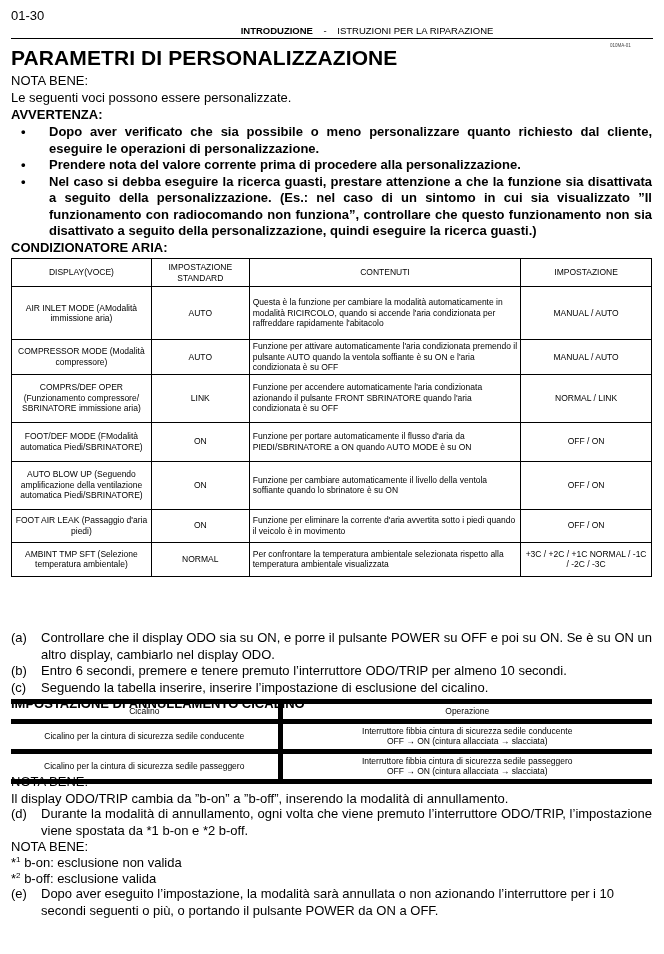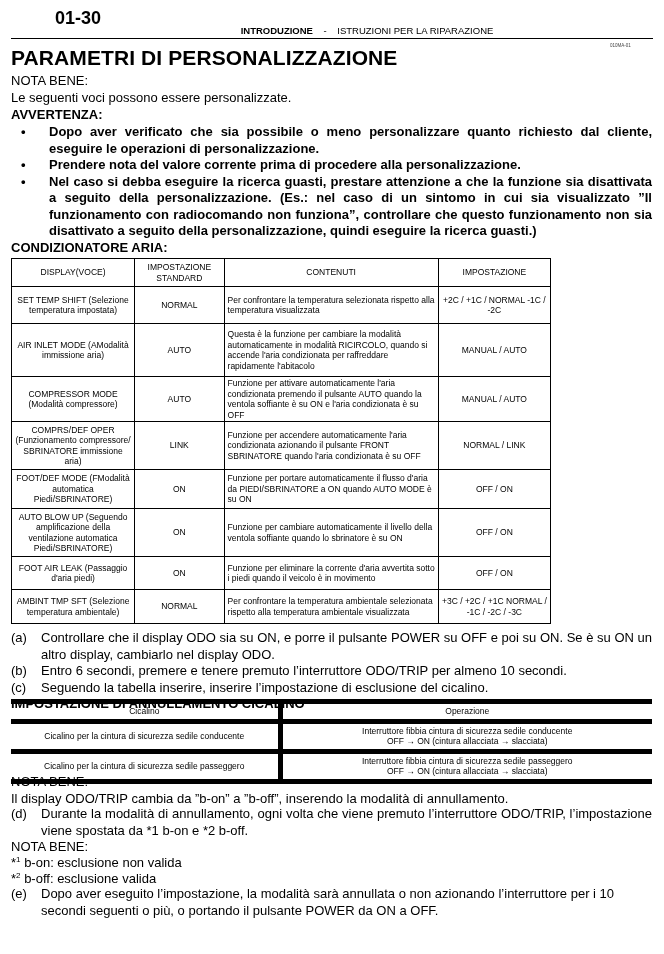--- a/index.html
+++ b/index.html
@@ -1,32 +1,32 @@
 <!DOCTYPE html>
 <html><head>
 <meta charset="utf-8">
 <style>
   html, body { margin:0; padding:0; background:#fff; }
   body { width:664px; height:954px; position:relative; overflow:hidden; color:#000;
          font-family:"Liberation Sans", sans-serif; }
   .abs { position:absolute; }
-  #pagenum { left:11px; top:8px; font-size:18px; font-weight:bold;margin-left:44px; }
+  #pagenum { left:11px; top:8px; font-size:13px; font-weight:normal; }
   #header { left:0; width:664px; top:25px; text-align:center; font-size:9.5px; padding-left:70px; box-sizing:border-box; }
   #header .sec { font-weight:bold; }
   #hrule { left:11px; top:38px; width:642px; height:0; border-top:1.5px solid #000; }
   #code { left:610px; top:43px; font-size:4.5px; color:#444; }
   #title { left:11px; top:46px; font-size:21px; font-weight:bold; letter-spacing:0.1px; }
   .p { position:absolute; left:11px; font-size:13px; line-height:17px; }
   .b { font-weight:bold; }
   .bullet-list { position:absolute; left:11px; width:641px; font-size:13px; line-height:16.5px; font-weight:bold; }
   .bullet { display:flex; }
   .bullet .dot { width:38px; flex:none; padding-left:10px; box-sizing:border-box; }
   .bullet .txt { flex:1; text-align:justify; }
   table { border-collapse:collapse; position:absolute; }
-  #ac-table { left:11px; top:258px; width:540px; font-size:8.5px; line-height:10.5px; }
+  #ac-table { left:11px; top:258px; width:641px; font-size:8.5px; line-height:10.5px; }
   #ac-table td, #ac-table th { border:1px solid #000; padding:1px 3px; font-weight:normal; vertical-align:middle; }
   #ac-table .c { text-align:center; }
   #ac-table .l { text-align:left; }
   .steps { position:absolute; left:11px; width:641px; font-size:13px; line-height:16.5px; }
   .step { display:flex; }
   .step .lbl { width:30px; flex:none; }
   .step .txt { flex:1; text-align:justify; }
   #buz-table { left:11px; top:699px; width:641px; font-size:8.5px; line-height:10.5px; }
   #buz-table td { border:5px solid #000000; text-align:center; padding:2px 3px; vertical-align:middle; }
   #buz-table td.rowlbl { border-left:none; }
@@ -73,26 +73,20 @@
       <col style="width:98px">
       <col style="width:272px">
       <col style="width:131px">
     </colgroup>
   <tbody>
       <tr style="height:28px;">
     <th class="c">DISPLAY(VOCE)</th>
     <th class="c">IMPOSTAZIONE STANDARD</th>
     <th class="c">CONTENUTI</th>
     <th class="c">IMPOSTAZIONE</th>
-  </tr>
-  <tr style="height:37px;">
-    <td class="c">SET TEMP SHIFT (Selezione temperatura impostata)</td>
-    <td class="c">NORMAL</td>
-    <td class="l">Per confrontare la temperatura selezionata rispetto alla temperatura visualizzata</td>
-    <td class="c">+2C / +1C / NORMAL -1C / -2C</td>
   </tr>
   <tr style="height:53px;">
     <td class="c">AIR INLET MODE (AModalità immissione aria)</td>
     <td class="c">AUTO</td>
     <td class="l">Questa è la funzione per cambiare la modalità automaticamente in modalità RICIRCOLO, quando si accende l'aria condizionata per raffreddare rapidamente l'abitacolo</td>
     <td class="c">MANUAL / AUTO</td>
   </tr>
   <tr style="height:34px;">
     <td class="c">COMPRESSOR MODE (Modalità compressore)</td>
     <td class="c">AUTO</td>

